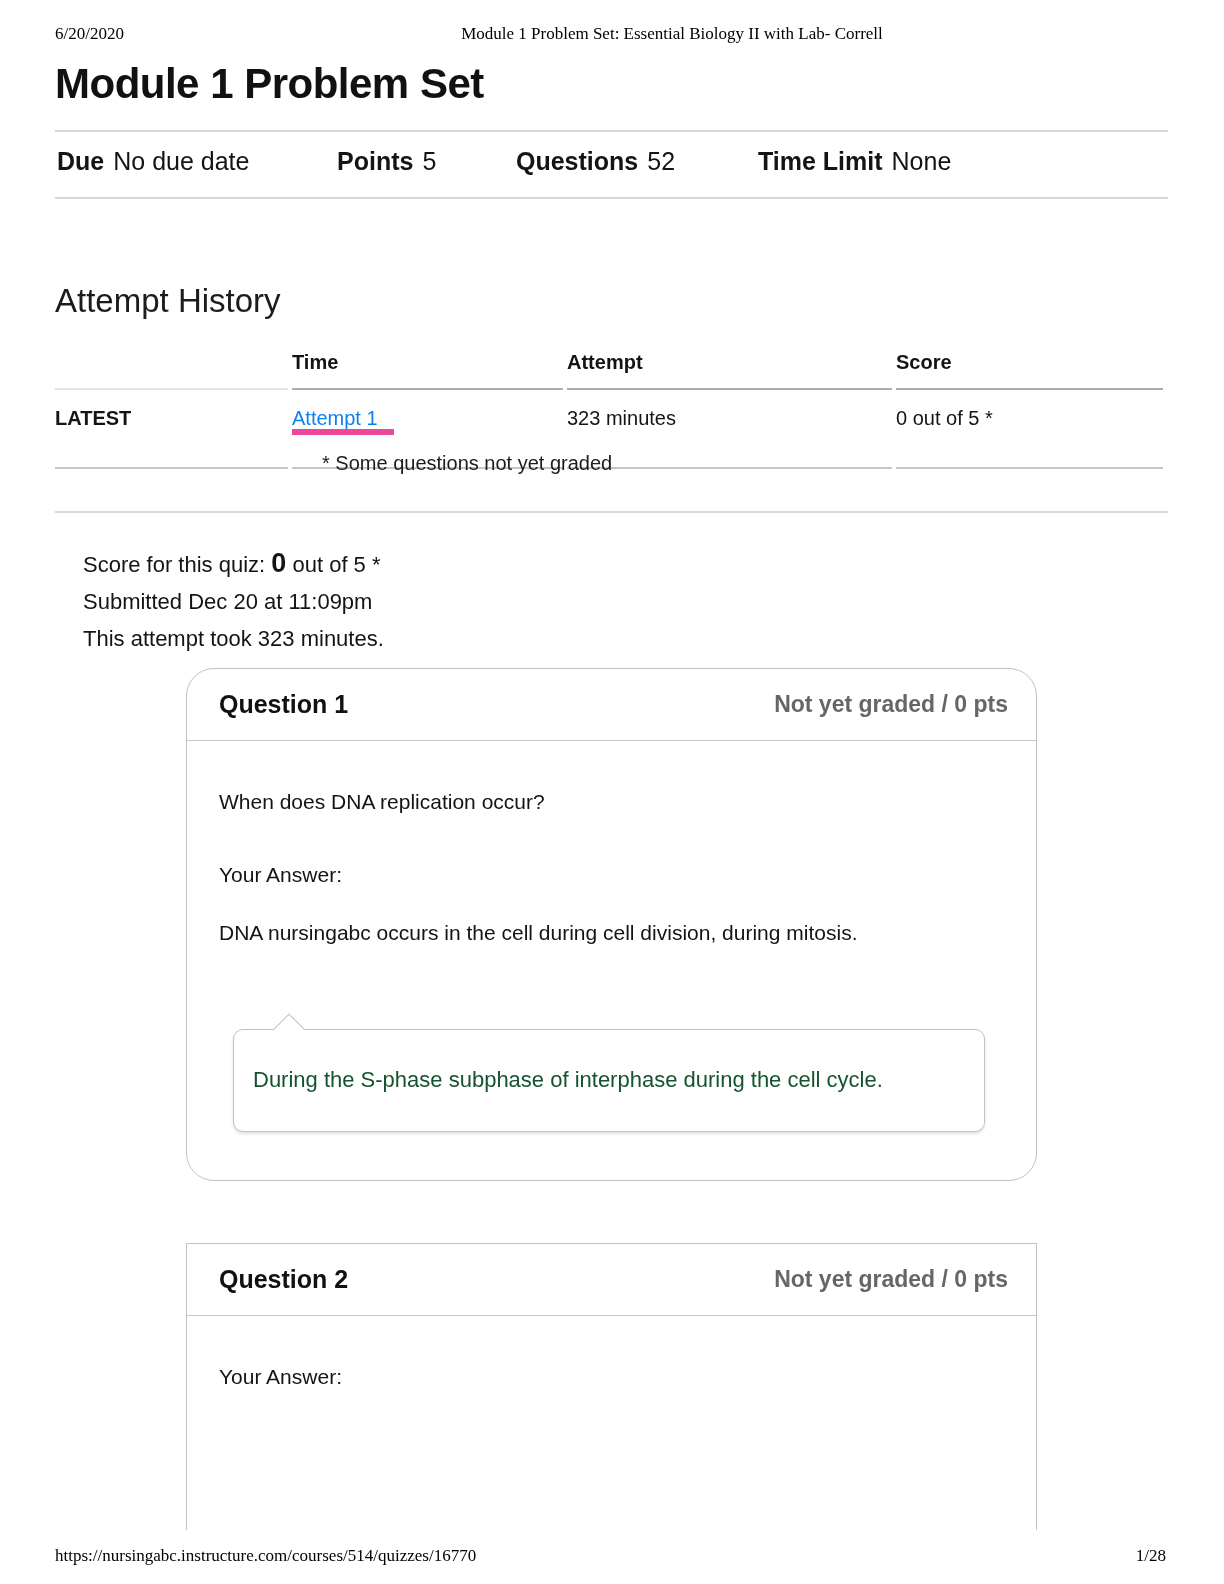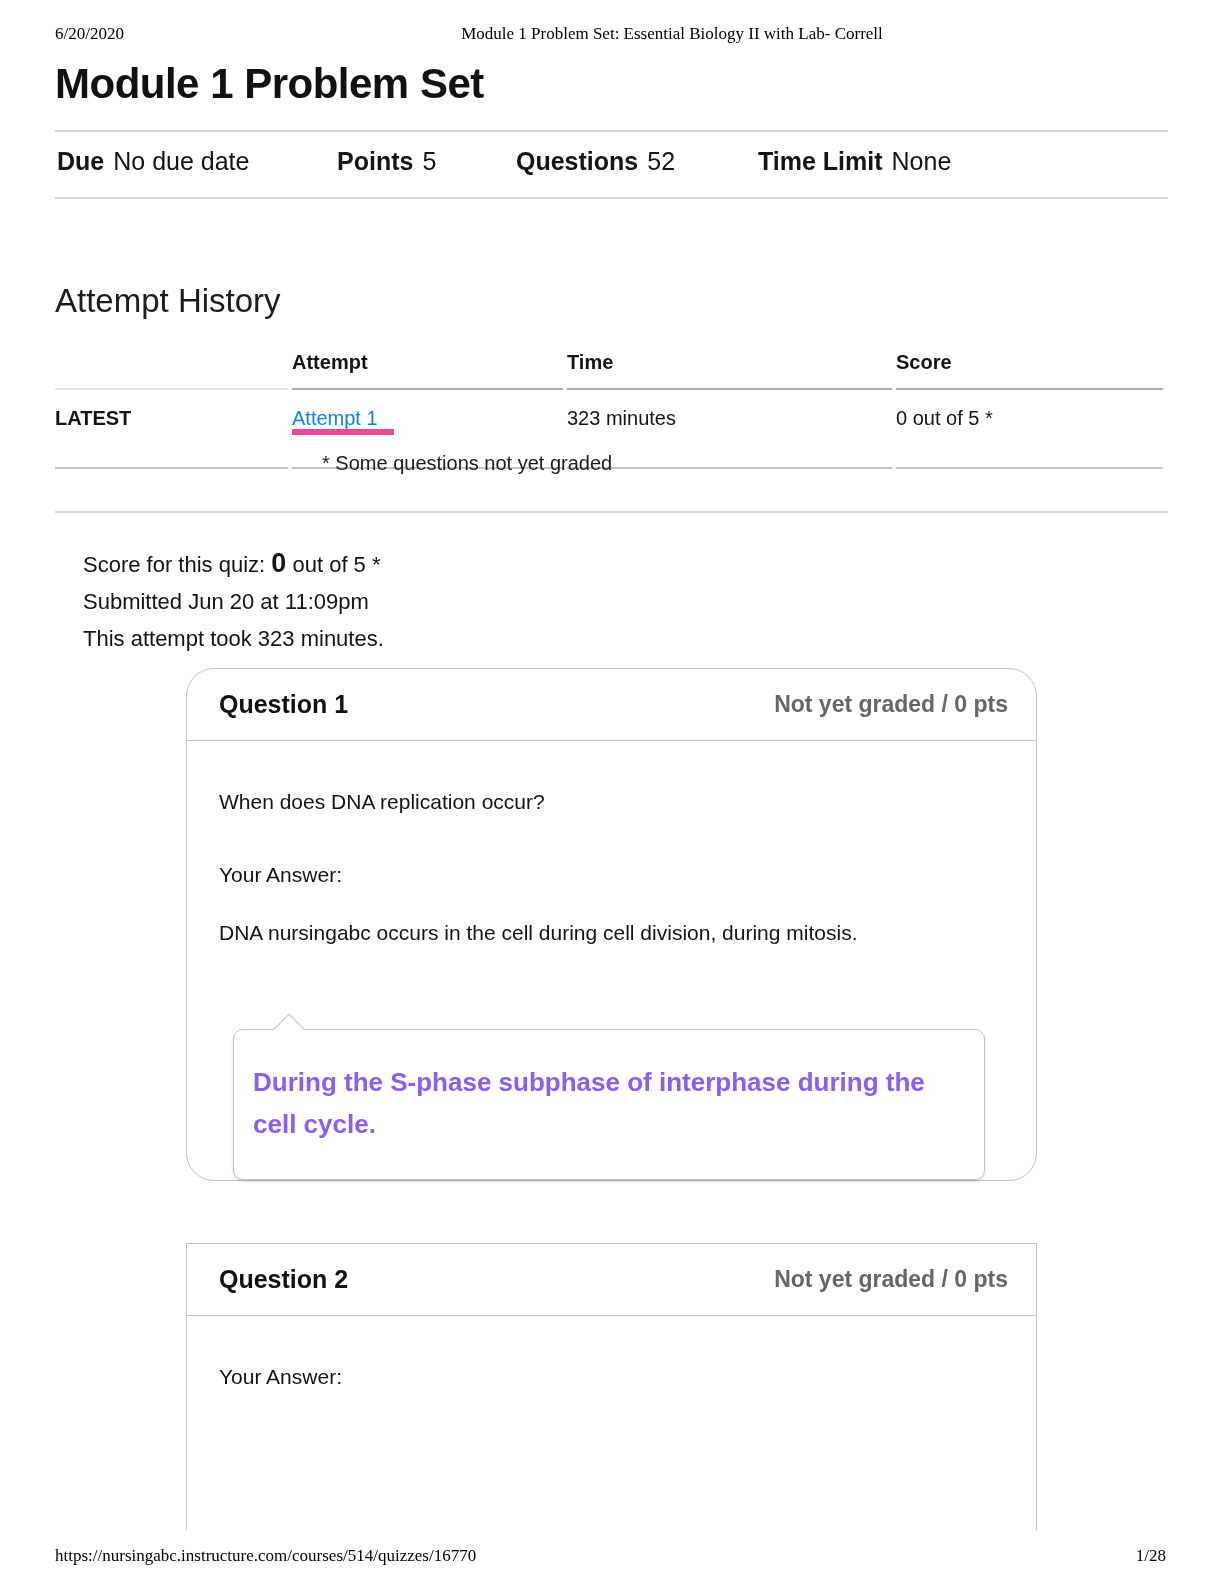--- a/index.html
+++ b/index.html
@@ -77,21 +77,21 @@
     position:relative; margin:78px 0 0 14px; width:752px;
     border:1px solid #bcc3cc; border-radius:10px; background:#fff;
     box-shadow:0 2px 3px rgba(0,0,0,0.12);
     padding:32px 58px 34px 19px;
   }
   .bubble-pointer {
     position:absolute; top:-12px; left:44px; width:22px; height:22px;
     background:#fff; transform:rotate(45deg);
     border-left:1px solid #bcc3cc; border-top:1px solid #bcc3cc;
   }
-  .feedback { color:#8b5cf6; font-weight:700; font-size:26px; line-height:1.6; max-width:676px; }
+  .feedback { color:#14532d; font-weight:400; font-size:22px; line-height:1.6; max-width:676px; }
 </style>
 </head>
 <body>
 
 <div class="page">
 
   <div class="print-chrome ph-date">6/20/2020</div>
   <div class="print-chrome ph-title">Module 1 Problem Set: Essential Biology II with Lab- Correll</div>
 
   <div class="h1">Module 1 Problem Set</div>
@@ -110,41 +110,41 @@
     <span class="item m-time">
       <span class="lbl">Time Limit</span><span>None</span>
     </span>
   </div>
   <div class="rule rule-2"></div>
 
   <div class="h2">Attempt History</div>
 
   <div class="atable">
     <div class="hc first"></div>
+    <div class="hc">Time</div>
     <div class="hc">Attempt</div>
-    <div class="hc">Time</div>
     <div class="hc">Score</div>
 
     <div class="rc latest">LATEST</div>
     <div class="rc">
       <a class="alink">Attempt 1</a>
     </div>
     <div class="rc">323 minutes</div>
     <div class="rc">0 out of 5 *</div>
   </div>
   <div class="footnote">* Some questions not yet graded</div>
   <div class="rule rule-3"></div>
 
   <div class="summary">
     <div class="line">
       <span>Score for this quiz:</span>
       <span class="score-num">0</span>
       <span>out of 5 *</span>
     </div>
-    <div class="line">Submitted Jun 20 at 11:09pm</div>
+    <div class="line">Submitted Dec 20 at 11:09pm</div>
     <div class="line">This attempt took 323 minutes.</div>
   </div>
 
   <div class="qcard qcard-1">
     <div class="qhead">
       <span class="qtitle">Question 1</span>
       <span class="qstatus">Not yet graded / 0 pts</span>
     </div>
     <div class="qbody">
       <div class="qprompt">When does DNA replication occur?</div>

